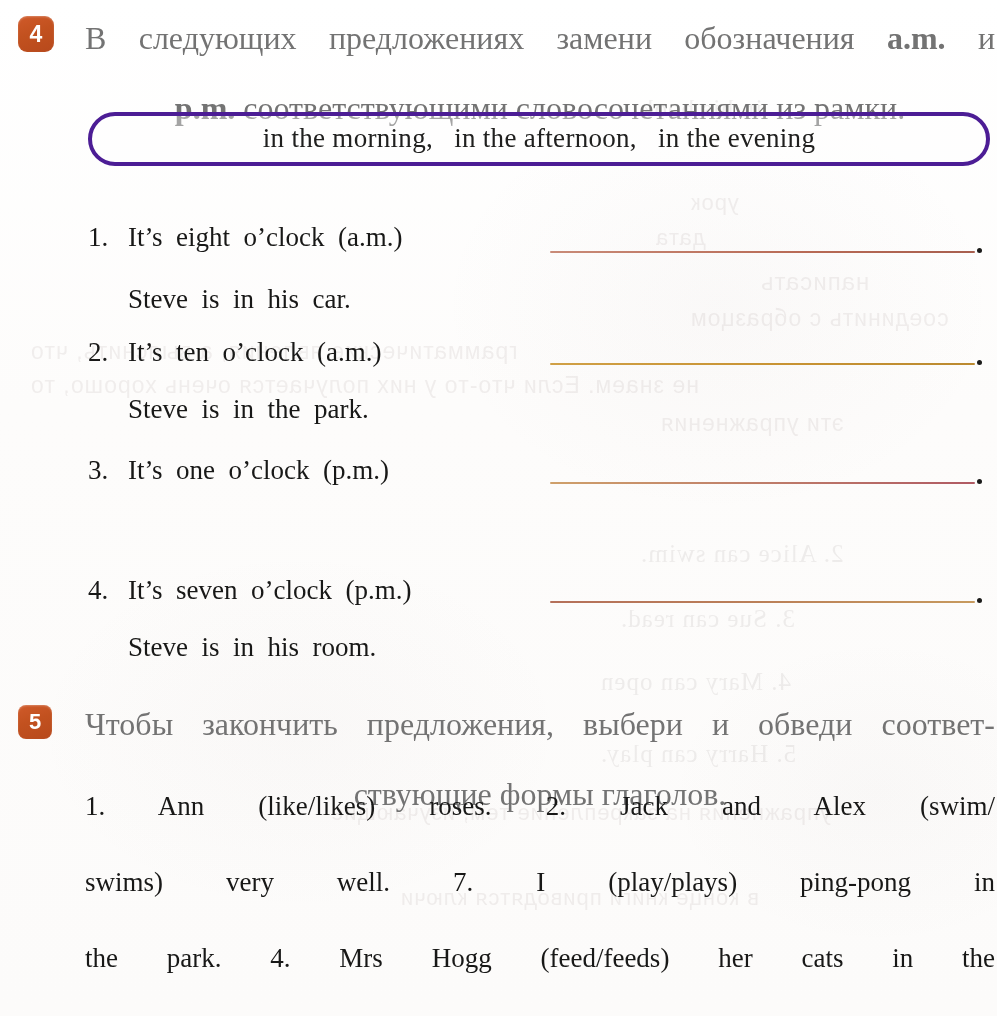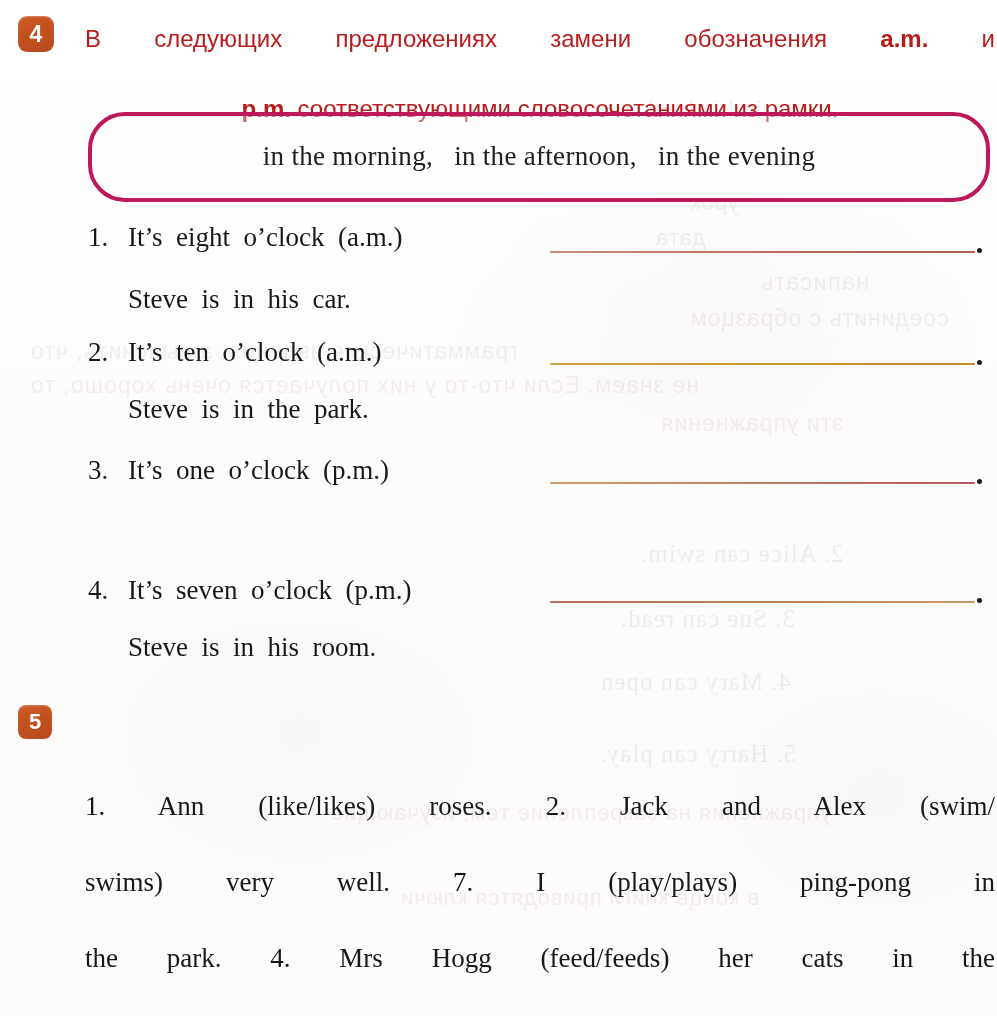--- a/index.html
+++ b/index.html
@@ -69,23 +69,23 @@
     width: 34px;
     height: 34px;
     line-height: 34px;
     font-size: 22px;
     border-radius: 8px;
   }
 
   
   .instruction {
     position: absolute;
-    font-family: Liberation Sans, sans-serif;
-    font-size: 24px;
-    color: #b91c1c;
+    font-family: Liberation Serif, serif;
+    font-size: 32px;
+    color: #737373;
     text-align: justify;
     line-height: 35px;
   }
   .instruction b { font-weight: bold; }
   .instruction .justline {
     display: block;
     text-align: justify;
   }
   .instruction .justline::after {
     content: "";
@@ -94,22 +94,22 @@
     height: 0;
   }
   .instruction .lastline { display: block; text-align: center; }
 
   
   #word-bank {
     position: absolute;
     left: 88px;
     top: 112px;
     width: 902px;
-    height: 90px;
-    border: 4px solid #be185d;
+    height: 54px;
+    border: 4px solid #4c1d95;
     border-radius: 37px;
     box-sizing: border-box;
     background: rgba(255,255,255,0.35);
   }
   #word-bank-text {
     position: absolute;
     left: 0;
     right: 0;
     top: 50%;
     transform: translateY(-52%);
@@ -235,20 +235,24 @@
   <div class="blank-dot" style="left:977px; top:479px;"></div>
 
   <div class="item-num" style="left:88px; top:575px;">4.</div>
   <div class="item-q" style="top:575px;">It’s  seven  o’clock  (p.m.)</div>
   <div class="blank" style="left:550px; top:601px; width:425px; background:linear-gradient(90deg,#b5705a 0%,#bb8058 50%,#c79a5e 100%);"></div>
   <div class="blank-dot" style="left:977px; top:598px;"></div>
   <div class="item-a" style="top:632px;">Steve  is  in  his  room.</div>
 
   <div class="ex-badge ex-badge-5" style="left:18px; top:705px;">5</div>
 
+  <div class="instruction" style="left:85px; top:707px; width:910px;">
+    <span class="justline">Чтобы закончить предложения, выбери и обведи соответ-</span>
+    <span class="lastline">ствующие формы глаголов.</span>
+  </div>
 
   <div id="ex5-body">
     <span class="justline">1.  Ann  (like/likes)  roses.  2.  Jack  and  Alex  (swim/</span>
     <span class="justline">swims)  very  well.  7.  I  (play/plays)  ping-pong  in</span>
     <span class="justline">the  park.  4.  Mrs  Hogg  (feed/feeds)  her  cats  in  the</span>
     <span class="justline">evening.  5.  You  (eat/eats)  oranges  and  bananas.</span>
 
   </div>
 
 </div>

